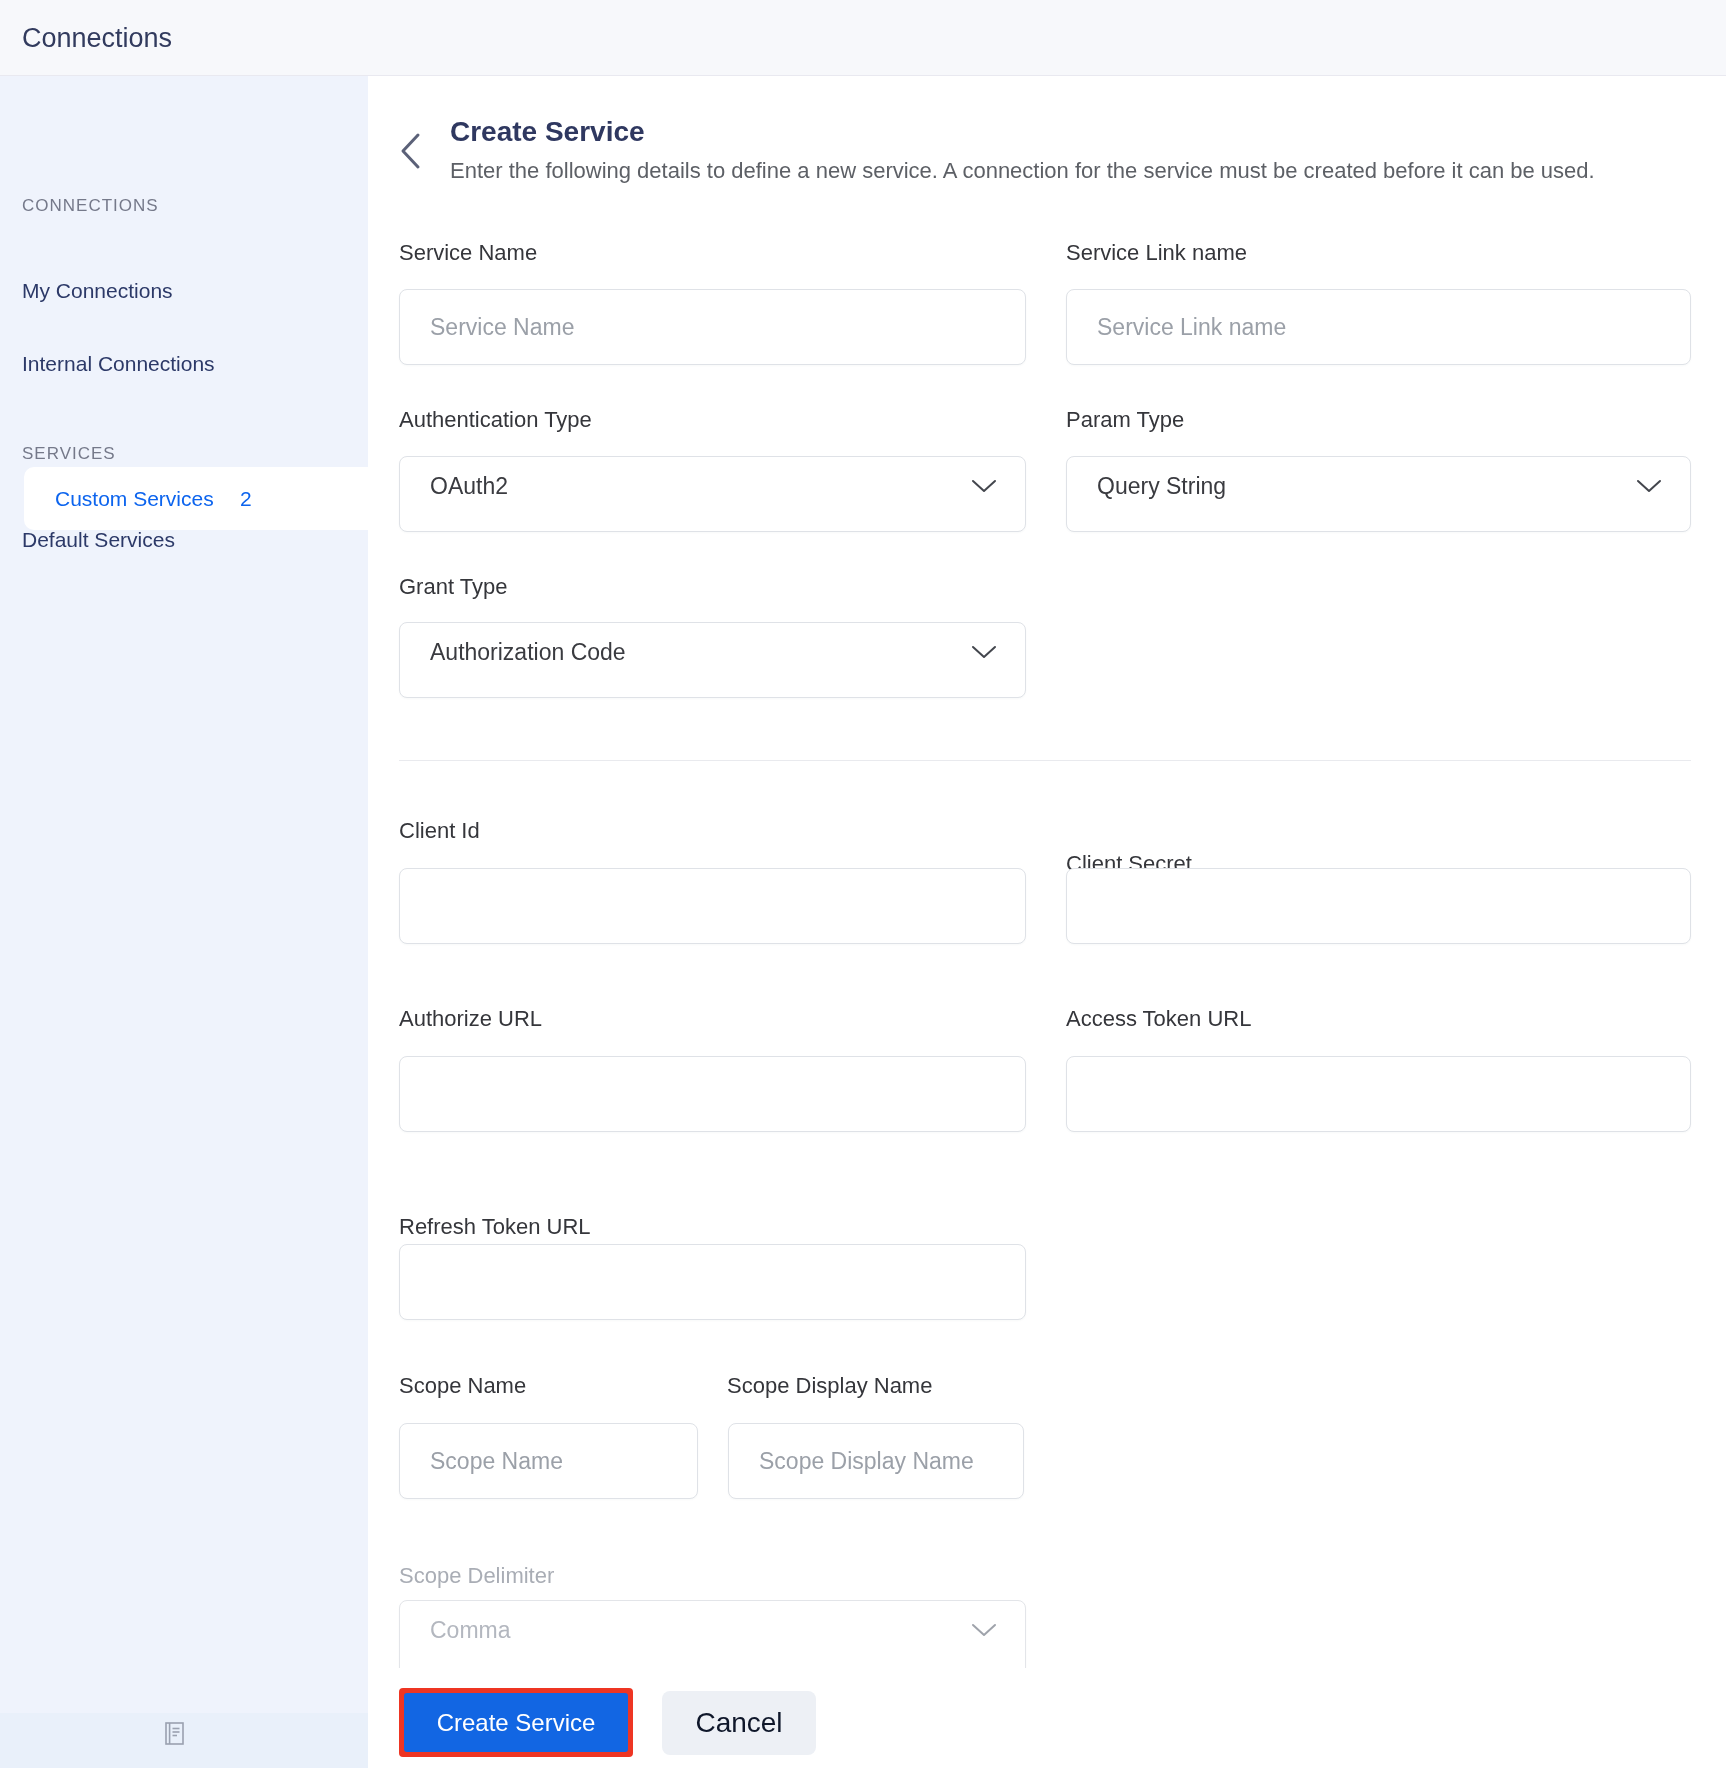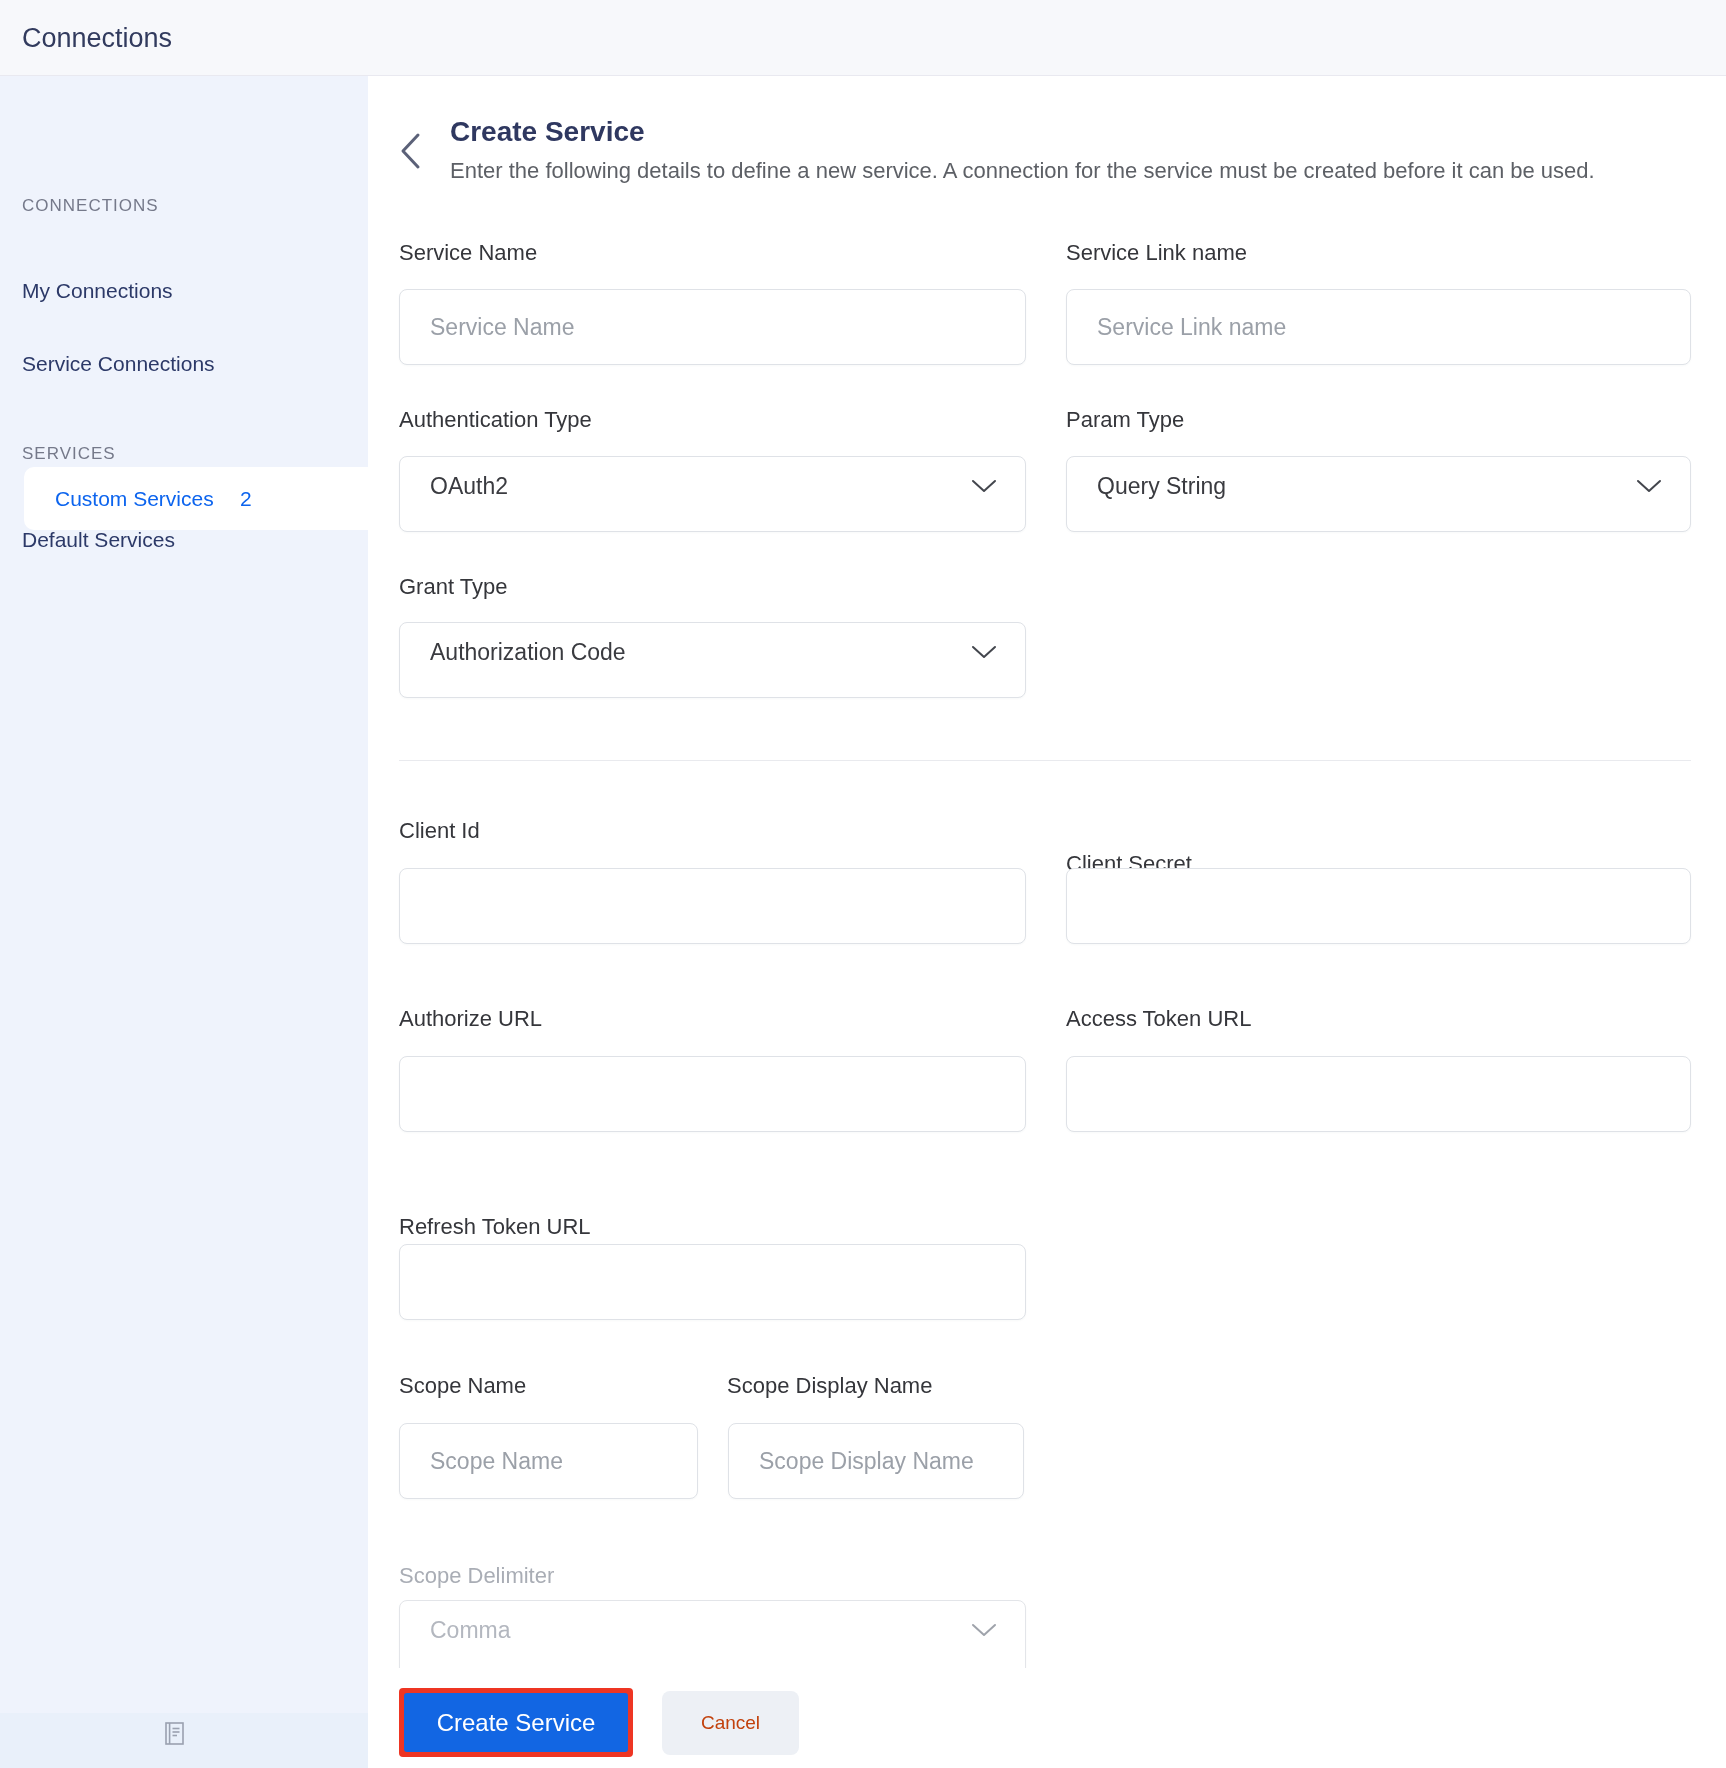--- a/index.html
+++ b/index.html
@@ -84,38 +84,38 @@
   .btn-create-wrap {
     position:absolute; left:31px; top:20px; width:234px; height:69px;
     background:#ee3523; border-radius:4px; padding:5px; cursor:pointer;
   }
   .btn-create-inner {
     width:100%; height:100%; background:#1266e3; border-radius:3px;
     display:flex; align-items:center; justify-content:center;
     color:#ffffff; font-size:24px; font-weight:500;
   }
   .btn-cancel {
-    position:absolute; left:294px; top:23px; width:137px; height:64px;
+    position:absolute; left:294px; top:23px; width:154px; height:64px;
     background:#edf0f5; border:none; border-radius:8px;
     font-family:"Liberation Sans", sans-serif;
-    font-size:19px; color:#c2410c; cursor:pointer;
+    font-size:28px; color:#0f172a; cursor:pointer;
   }
   svg { display:block; }
 </style>
 </head>
 <body>
 
 <div class="app-header">
   <div class="app-title">Connections</div>
 </div>
 
 <div class="sidebar">
   <div class="side-section-label" style="top:120px;">CONNECTIONS</div>
   <div class="side-item" style="top:183px;">My Connections</div>
-  <div class="side-item" style="top:256px;">Service Connections</div>
+  <div class="side-item" style="top:256px;">Internal Connections</div>
 
   <div class="side-section-label" style="top:368px;">SERVICES</div>
   <div class="side-item" style="top:432px;">Default Services</div>
 
   <div class="side-item-active-row">
     <span class="active-label">Custom Services</span>
     <span class="active-count">2</span>
   </div>
 
   <div class="sidebar-footer">

